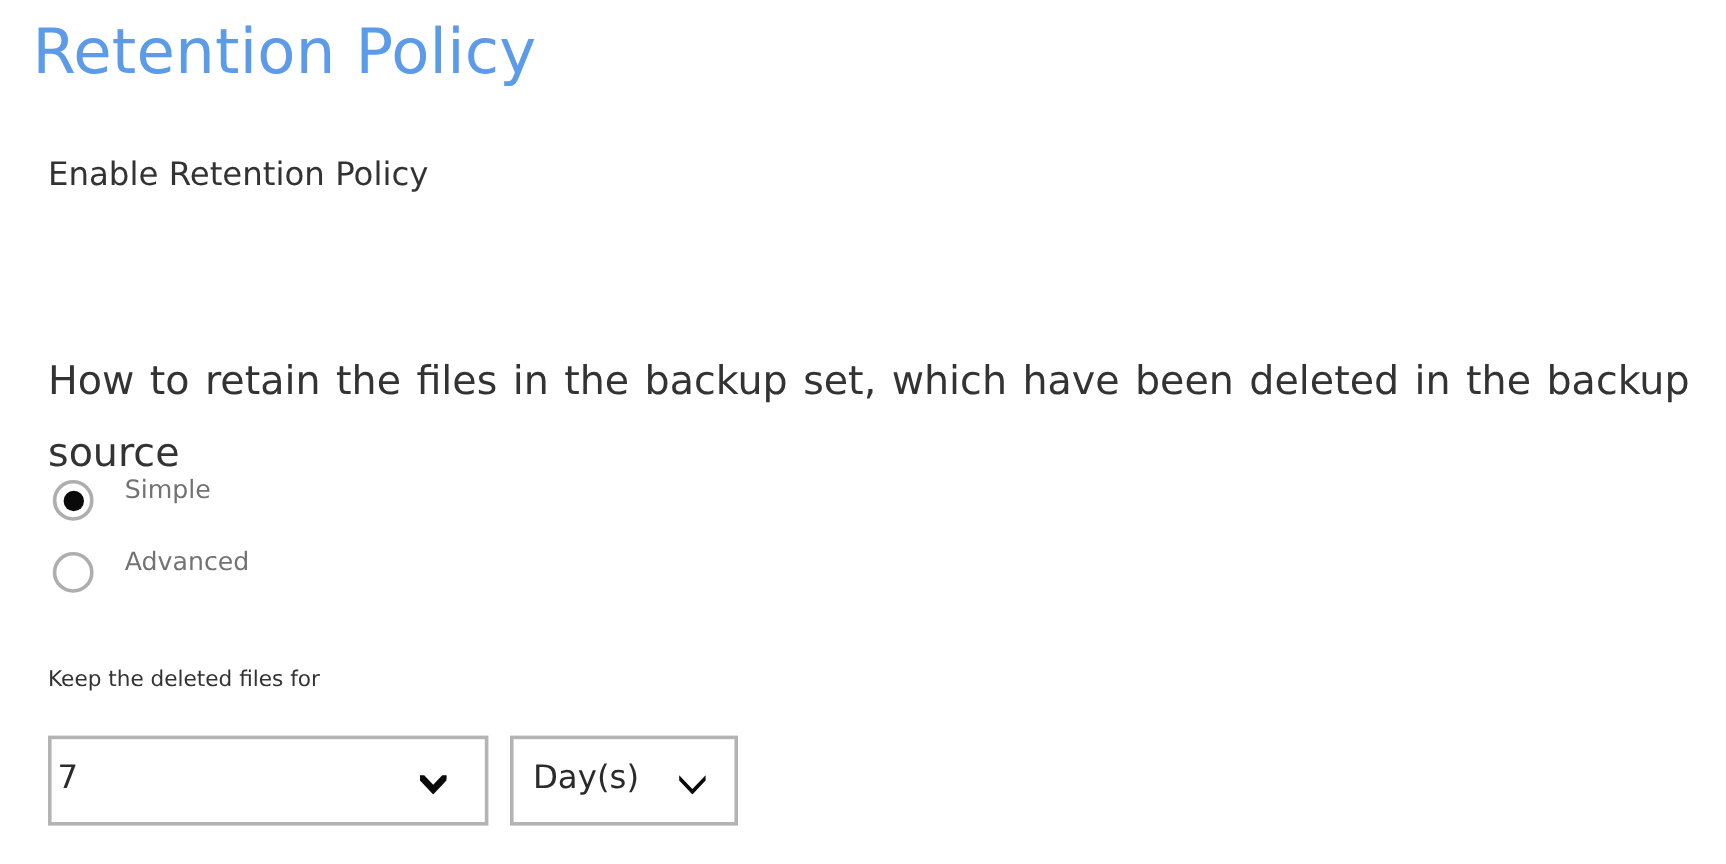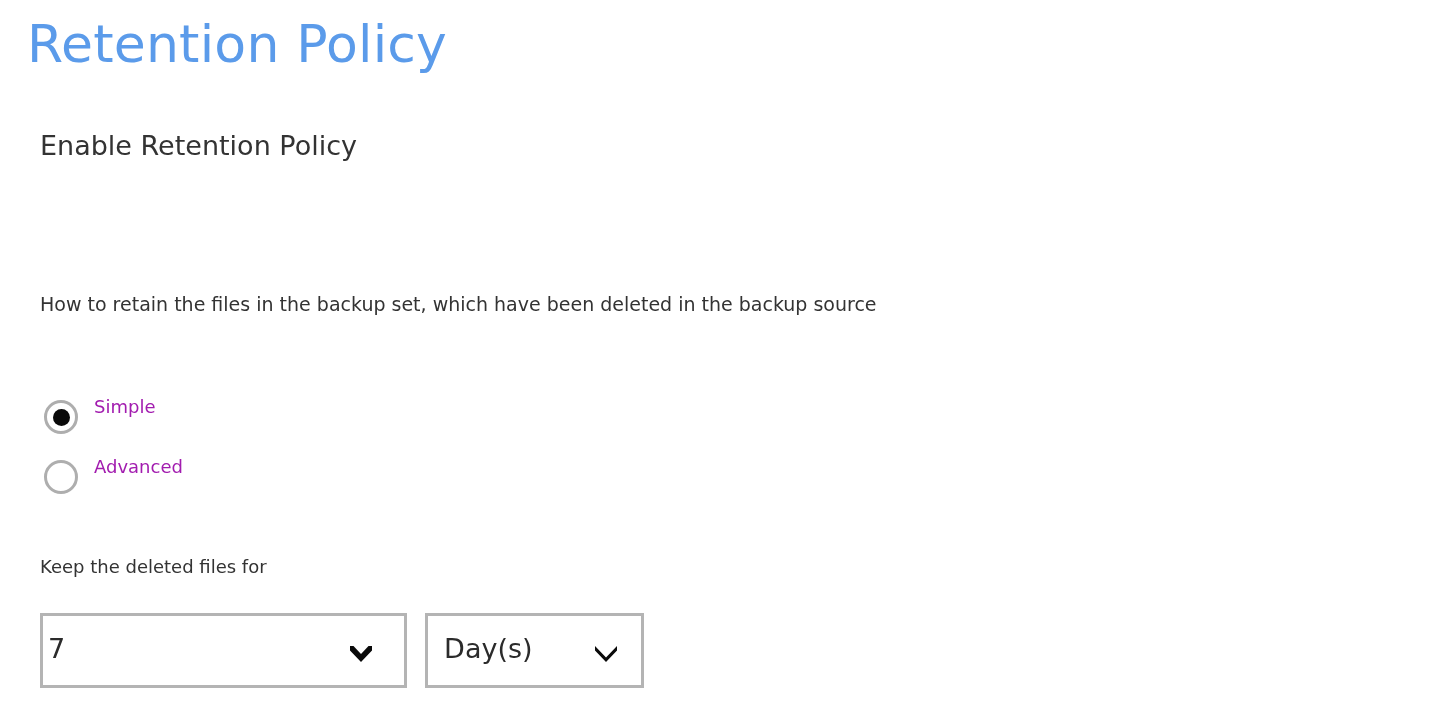--- a/index.html
+++ b/index.html
@@ -98,21 +98,21 @@
     height: 48px;
     background: #000000;
   }
 
   
   .description {
     position: absolute;
     left: 40px;
     top: 287px;
     width: 1368px;
-    font-size: 19px;
+    font-size: 33px;
     font-weight: 400;
     line-height: 1.82;
     color: #333333;
     text-align: justify;
     text-justify: inter-word;
   }
 
   
   .radio-group {
     position: absolute;
@@ -142,25 +142,25 @@
     top: 50%;
     width: 17px;
     height: 17px;
     margin-left: -8.5px;
     margin-top: -8.5px;
     border-radius: 50%;
     background: #0a0a0a;
   }
   .radio-label {
     position: absolute;
-    left: 54px;
+    left: 64px;
     top: 0px;
-    font-size: 18px;
-    font-weight: 400;
-    color: #a21caf;
+    font-size: 21px;
+    font-weight: 400;
+    color: #737373;
     white-space: nowrap;
   }
 
   
   .keep-label {
     position: absolute;
     left: 40px;
     top: 556px;
     font-size: 18px;
     font-weight: 400;
@@ -178,21 +178,21 @@
   .select-box {
     position: relative;
     display: inline-block;
     vertical-align: top;
     box-sizing: border-box;
     height: 75px;
     border: 3px solid #b4b4b4;
     background: #ffffff;
   }
   .select-box.duration { width: 367px; }
-  .select-box.unit     { width: 219px; margin-left: 13px; }
+  .select-box.unit     { width: 190px; margin-left: 13px; }
 
   .select-value {
     position: absolute;
     left: 5px;
     top: 17px;
     font-size: 27px;
     font-weight: 400;
     color: #2b2b2b;
     white-space: nowrap;
   }

